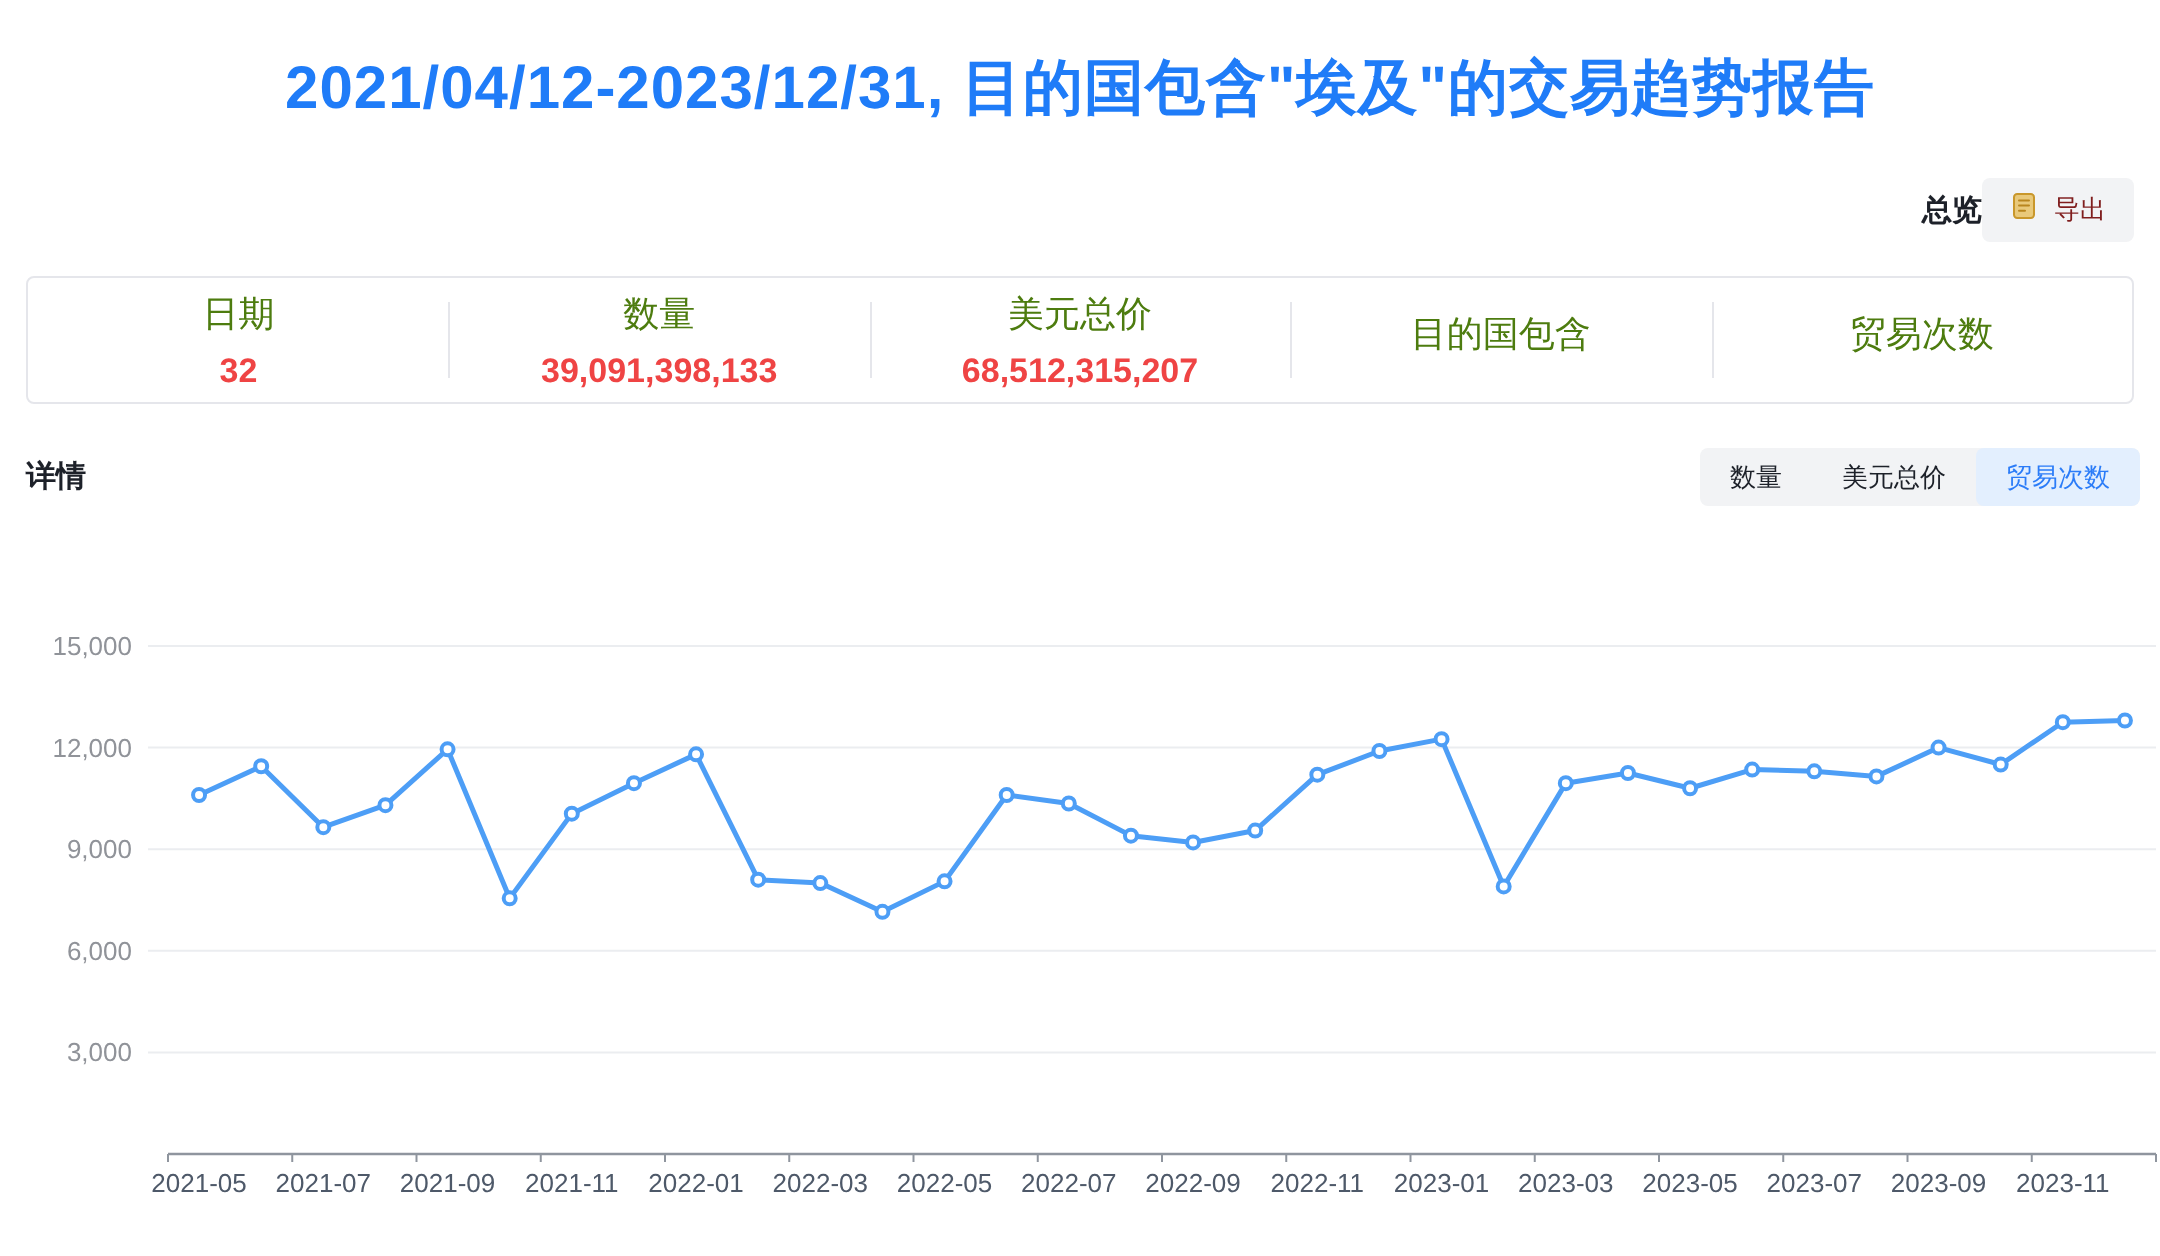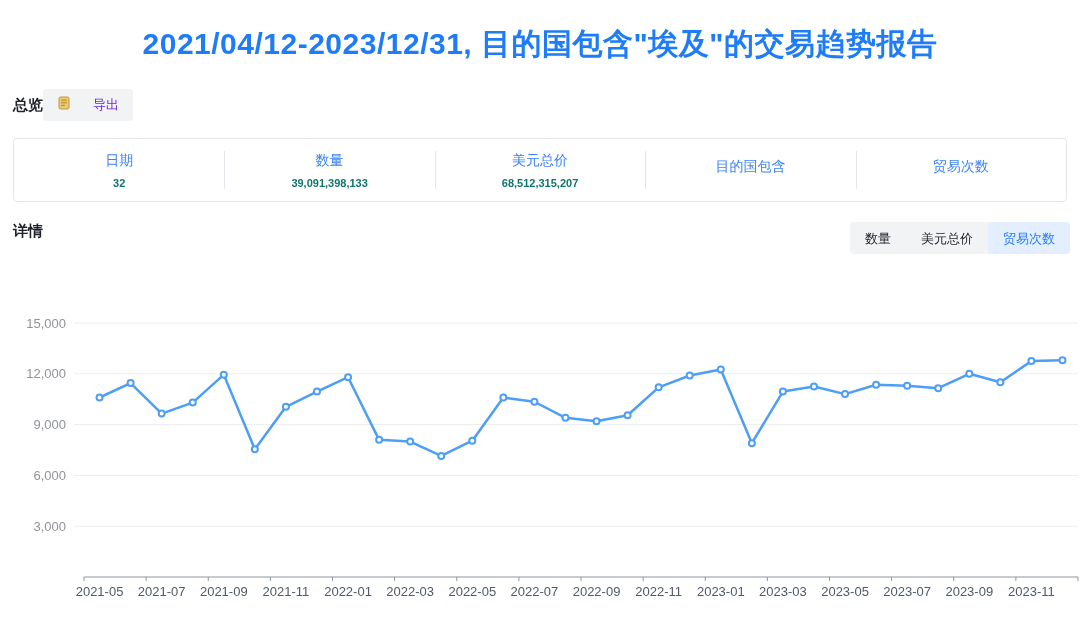--- a/index.html
+++ b/index.html
@@ -8,44 +8,44 @@
     position:relative; width:1080px; height:628px; background:#ffffff;
     font-family:"Liberation Sans", sans-serif; overflow:hidden;
   }
   .title {
     position:absolute; top:24px; left:0; width:100%;
     text-align:center; font-size:30px; font-weight:700; color:#1f7cf8;
     letter-spacing:0.5px;
   }
   .overview-row {
     position:absolute; top:88px; left:13px; right:13px; height:34px;
-    display:flex; align-items:center; justify-content:flex-start;
+    display:flex; align-items:center; justify-content:flex-end;
   }
   .section-heading { font-size:15px; font-weight:700; color:#1d2129; }
   .export-btn {
-    display:flex; align-items:center; gap:22px;
+    display:flex; align-items:center; gap:8px;
     background:#f2f3f5; border:none; border-radius:4px;
-    padding:7px 14px; font-size:13px; color:#6d28d9; cursor:pointer;
+    padding:7px 14px; font-size:13px; color:#7f1d1d; cursor:pointer;
     font-family:Liberation Serif, serif;
   }
   .stats-card {
     position:absolute; top:138px; left:13px; right:13px; height:64px;
     border:1px solid #e5e6eb; border-radius:4px; background:#fff;
     display:flex; align-items:center;
   }
   .stat { flex:1; text-align:center; position:relative; }
   .stat + .stat::before {
     content:""; position:absolute; left:0; top:50%; transform:translateY(-50%);
     width:1px; height:38px; background:#e5e6eb;
   }
-  .stat-label { font-size:14px; color:#3b82f6; margin-bottom:7px; }
-  .stat-value { font-size:11px; font-weight:700; color:#0f766e; }
+  .stat-label { font-size:18px; color:#4d7c0f; margin-bottom:7px; }
+  .stat-value { font-size:17px; font-weight:700; color:#ef4444; }
   .details-row {
     position:absolute; top:222px; left:13px; right:10px; height:32px;
-    display:flex; justify-content:space-between;
+    display:flex; align-items:center; justify-content:space-between;
   }
   .tab-groups { display:flex; gap:12px; }
   .seg-group {
     display:flex; background:#f2f3f5; border-radius:4px; overflow:hidden;
   }
   .seg {
     display:flex; align-items:center; gap:5px;
     padding:8px 15px; font-size:13px; color:#1d2129; cursor:pointer;
     border-radius:4px; line-height:1;
   }

